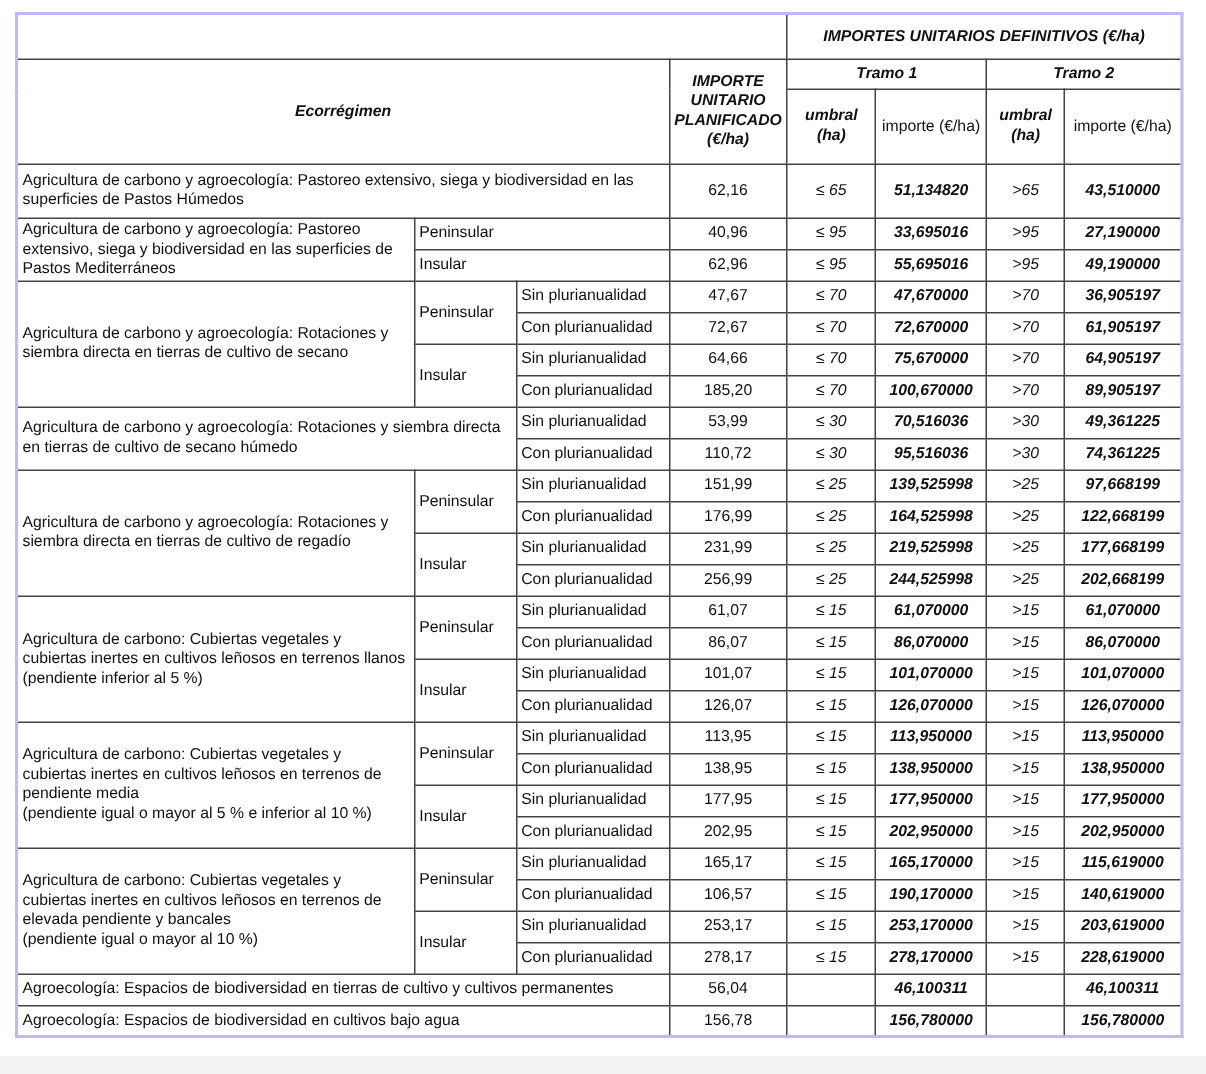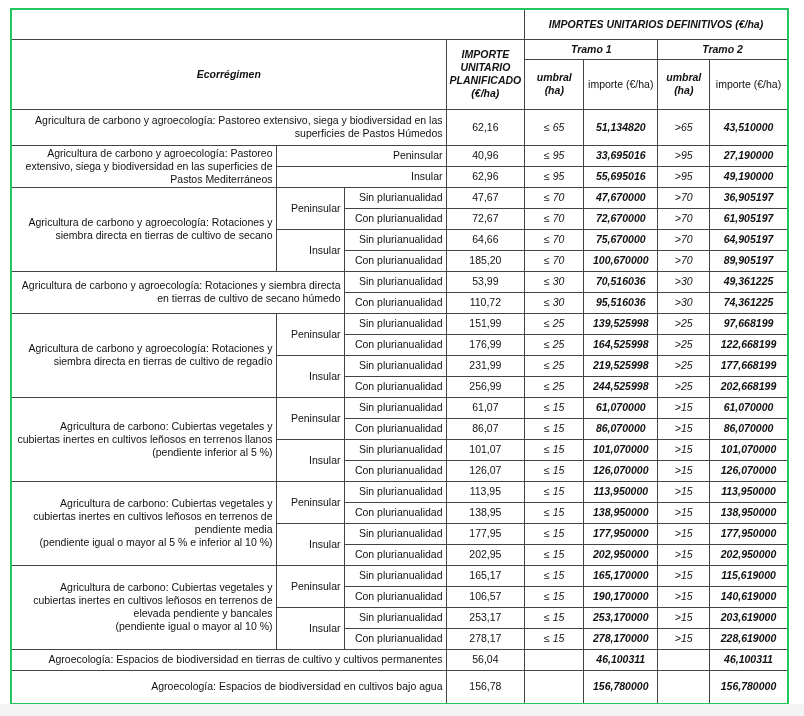--- a/index.html
+++ b/index.html
@@ -1,25 +1,25 @@
 <!DOCTYPE html>
 <html><head>
 <meta charset="utf-8">
 <style>
   html, body { margin:0; padding:0; background:#ffffff; }
   body { width:804px; height:716px; overflow:hidden; position:relative;
          font-family:"Liberation Sans", sans-serif; color:#111; }
   #tbl { position:absolute; left:10px; top:8px; border-collapse:collapse;
-         table-layout:fixed; font-size:10.5px; border:2px solid #22c55e; }
+         table-layout:fixed; font-size:10.5px; border:2px solid #c4b5fd; }
   #tbl td { border:1px solid #444; padding:0 3px; line-height:13px; vertical-align:middle; overflow:hidden; }
   .c { text-align:center; }
   .b { font-weight:bold;font-style:italic; }
   .i { font-style:italic; }
   .bi { font-weight:bold; font-style:italic; text-align:center; }
-  .lbl { text-align:right; }
+  .lbl { text-align:left; }
   .bottom-shade { position:absolute; left:0; top:704px; width:804px; height:12px; background:#f3f3f3; }
 </style>
 </head>
 <body>
 
 <table id="tbl">
   <colgroup>
     <col style="width:265px">
       <col style="width:68px">
       <col style="width:102px">
@@ -267,21 +267,21 @@
         <td class="bi">228,619000</td>
       </tr>
       <tr style="height: 21px;">
         <td class="lbl" rowspan="1" colspan="3" style="white-space: pre-line;">Agroecología: Espacios de biodiversidad en tierras de cultivo y cultivos permanentes</td>
         <td class="c">56,04</td>
         <td class="c i"></td>
         <td class="bi">46,100311</td>
         <td class="c i"></td>
         <td class="bi">46,100311</td>
       </tr>
-      <tr style="height: 34px;">
+      <tr style="height: 21px;">
         <td class="lbl" rowspan="1" colspan="3" style="white-space: pre-line;">Agroecología: Espacios de biodiversidad en cultivos bajo agua</td>
         <td class="c">156,78</td>
         <td class="c i"></td>
         <td class="bi">156,780000</td>
         <td class="c i"></td>
         <td class="bi">156,780000</td>
       </tr>
     </tbody>
 </table>
 

